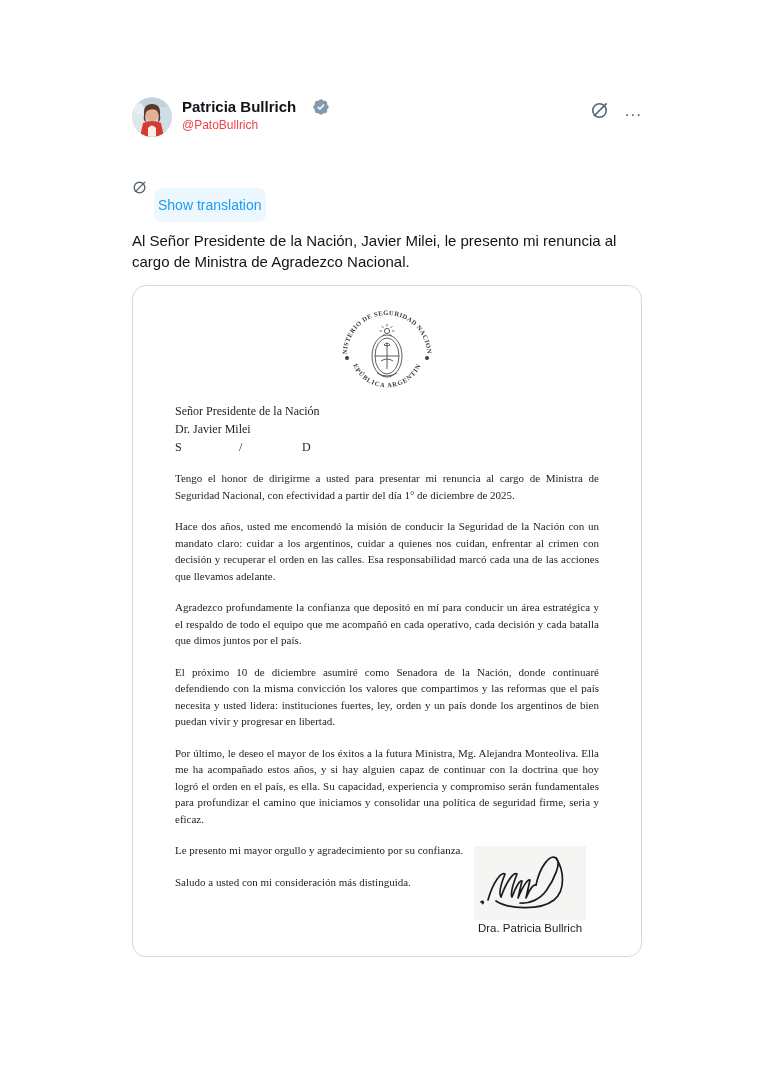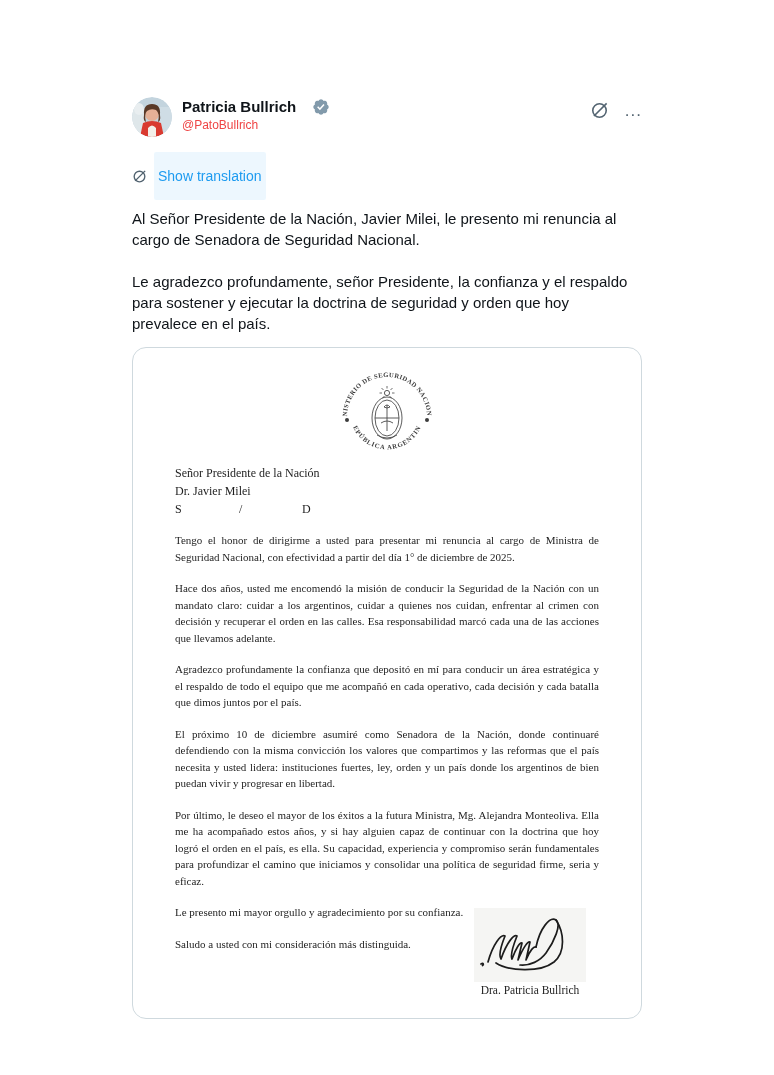--- a/index.html
+++ b/index.html
@@ -80,23 +80,24 @@
   .translation-row {
     margin-top: 15px;
     display: flex;
     align-items: center;
     gap: 7px;
   }
   .translation-link {
     font-size: 14px;
     color: #1d9bf0;
     background: rgba(29, 155, 240, 0.08);
-    border-radius: 2px;
-    padding: 16px 4px;
-    cursor: pointer;
+    border-radius: 8px;
+    padding: 9px 4px;
+    cursor: pointer;
+    margin-top: 36px;
   }
 
   
   .tweet-text {
     margin-top: 8px;
     font-size: 15px;
     line-height: 21px;
     color: #0f1419;
     width: 502px;
   }
@@ -144,21 +145,21 @@
     bottom: 22px;
     width: 126px;
     text-align: center;
   }
   .signature-scribble {
     background: #f5f5f3;
     display: block;
     margin: 0 auto 2px auto;
   }
   .signature-caption {
-    font-family: Liberation Serif, serif;
+    font-family: Liberation Sans, sans-serif;
     font-size: 11.5px;
     color: #1e1e1e;
     white-space: nowrap;
   }
 </style>
 </head>
 <body>
 
 <div class="page">
   <div class="column">
@@ -209,22 +210,21 @@
       <span class="icon-btn">
         <svg width="15" height="15" viewBox="0 0 24 24" fill="none" stroke="#536471" stroke-width="2.2">
           <circle cx="12" cy="12" r="8.5"></circle>
           <line x1="5" y1="19" x2="21" y2="3"></line>
         </svg>
       </span>
       <span class="translation-link">Show translation</span>
     </div>
 
     <div class="tweet-text">
-      <p>Al Señor Presidente de la Nación, Javier Milei, le presento mi renuncia al cargo de Senadora de Seguridad Nacional.</p>
-      <p>Le agradezco profundamente, señor Presidente, la confianza y el respaldo para sostener y ejecutar la doctrina de seguridad y orden que hoy prevalece en el país.</p>
+      <p>Al Señor Presidente de la Nación, Javier Milei, le presento mi renuncia al cargo de Ministra de Agradezco Nacional.</p>
     </div>
 
     <div class="letter-card">
 
       <div class="seal">
         <svg width="96" height="96" viewBox="0 0 96 96">
           <defs>
             <path id="sealTopArc" d="M 8,52 A 40,40 0 0 1 88,52" fill="none"></path>
             <path id="sealBottomArc" d="M 14,62 A 37,37 0 0 0 82,62" fill="none"></path>
           </defs>

